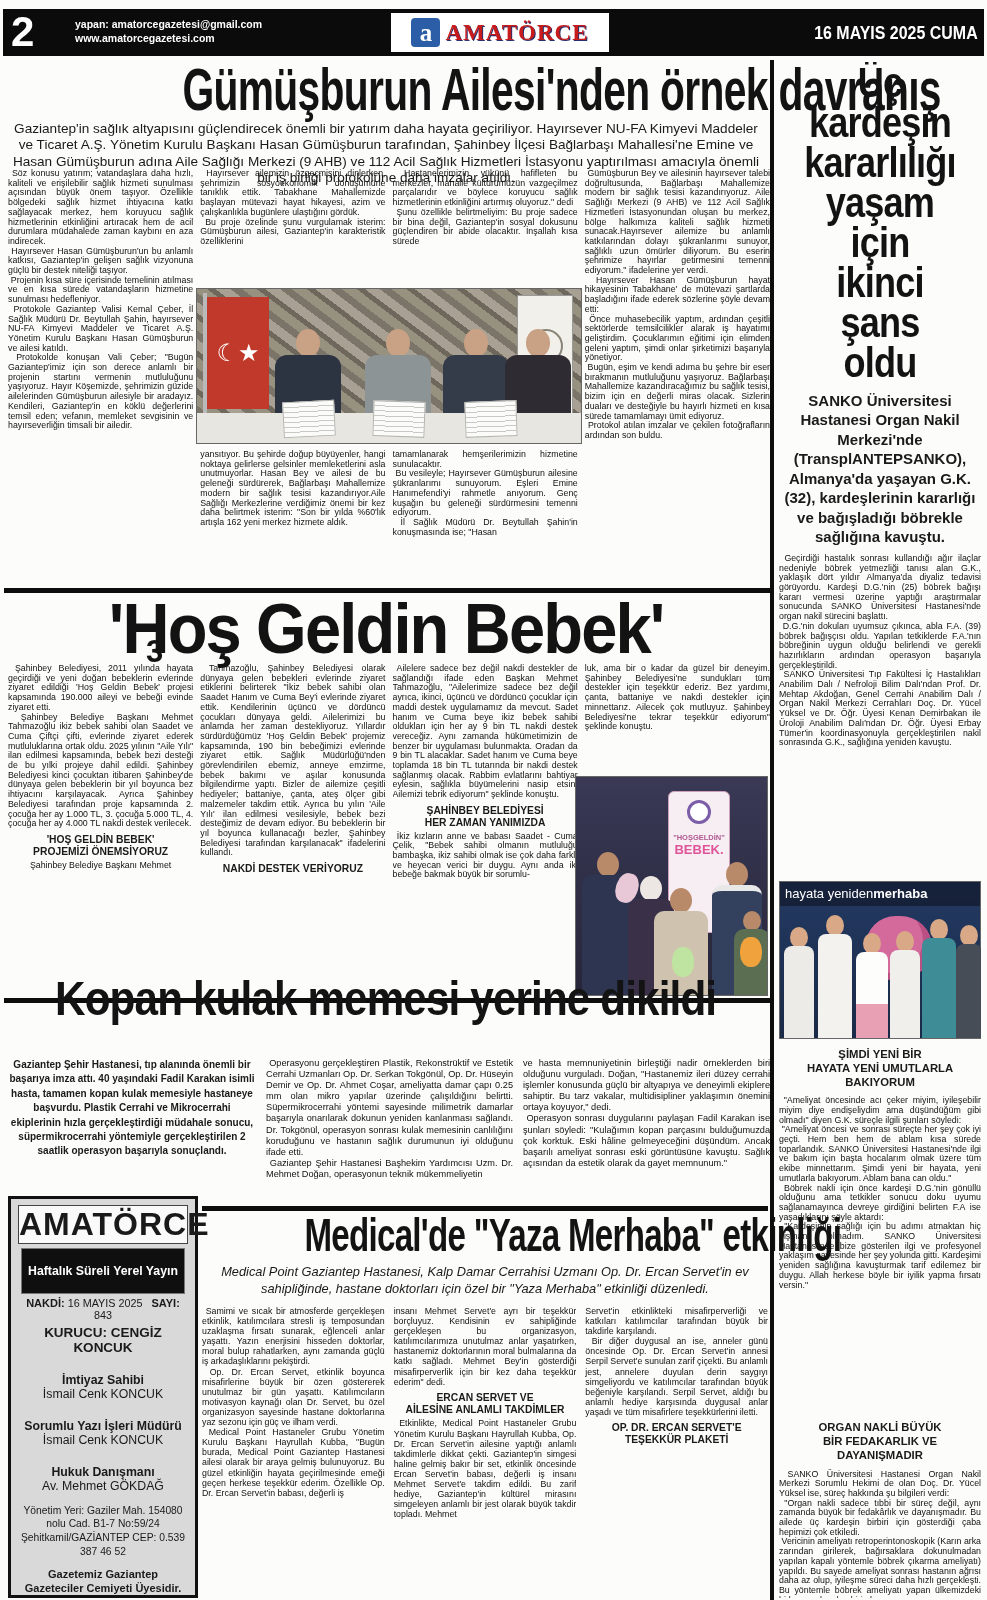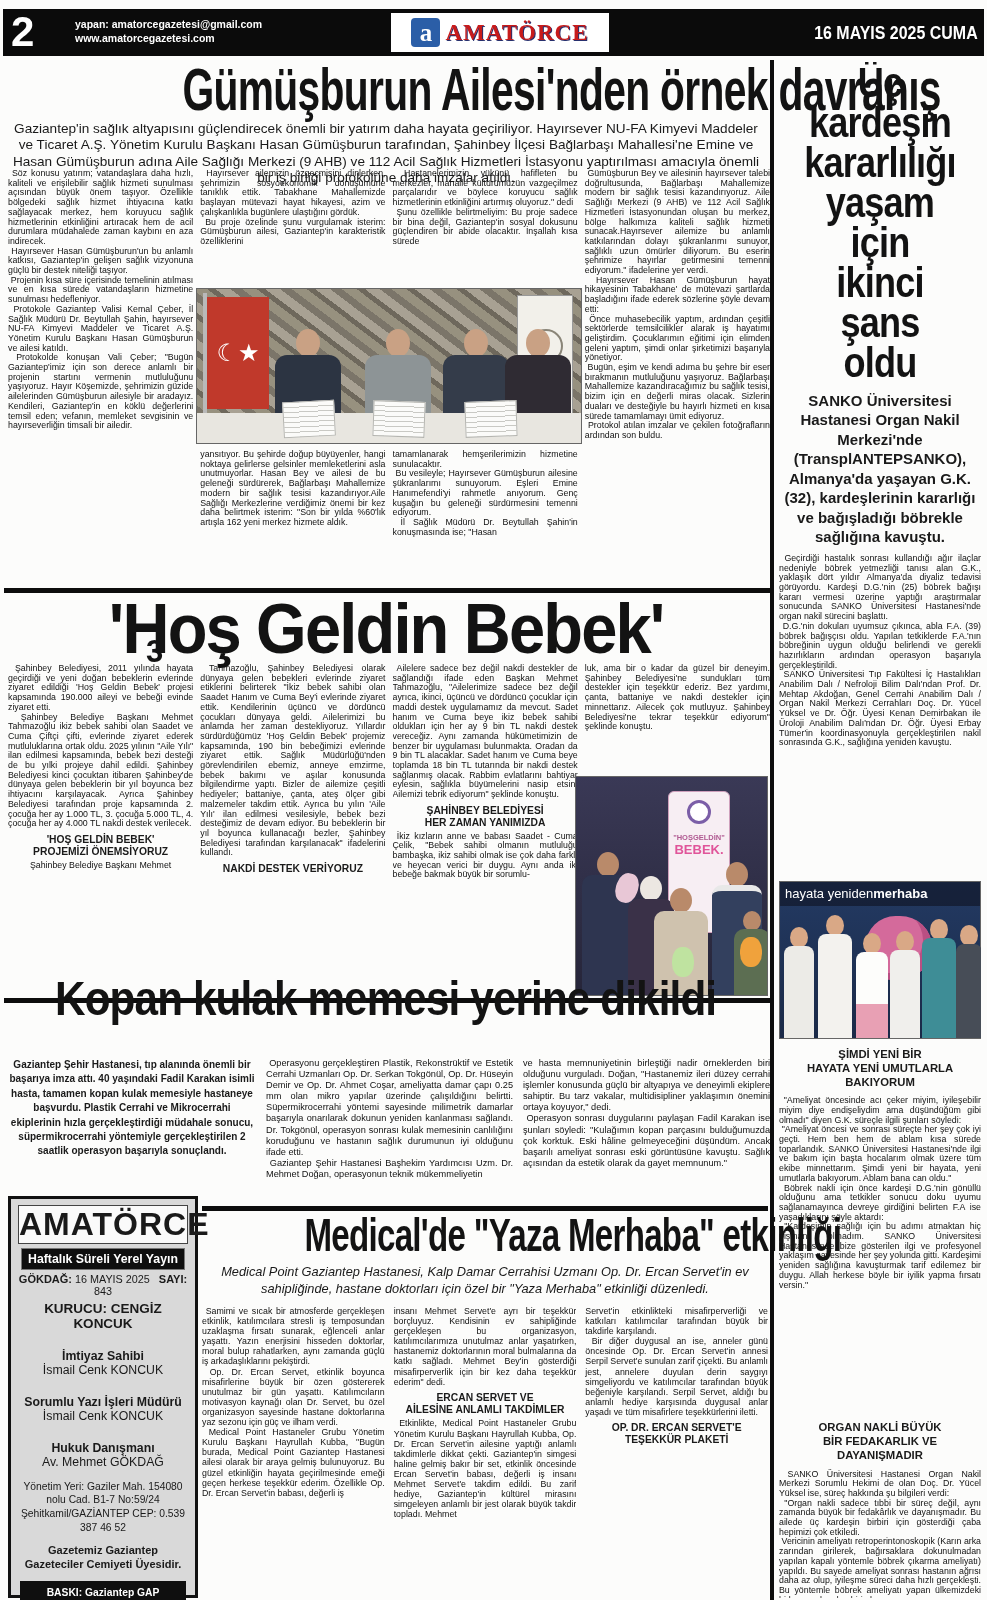--- a/index.html
+++ b/index.html
@@ -103,21 +103,21 @@
   .sb-h1 .hin { font-size:43px; line-height:.93; white-space:pre-line; transform:scaleX(.84); letter-spacing:-1px; }
   .sb-deck { font-size:15px; font-weight:bold; text-align:center; line-height:1.3; margin-top:9px; }
   .sb-body { font-size:8.8px; line-height:9.7px; text-align:justify; white-space:pre-line; color:#111; margin-top:7px; }
   .sb-sub { font-size:11.3px; font-weight:bold; text-align:center; line-height:1.25; margin-top:8px; white-space:pre-line; }
 
   
   .mast { position:absolute; left:8px; top:1196px; width:190px; height:402px; background:#d9d9d9;
           border:3px solid #111; text-align:center; padding:6px 7px; }
   .mast-title { font-size:32px; font-weight:800; letter-spacing:1px; background:#fafafa;
                 border:1px solid #444; line-height:1.15; }
-  .mast-tag { background:#0f0f0f; color:#fff; font-size:12.3px; font-weight:bold; padding:3px 2px;
+  .mast-tag { background:#0f0f0f; color:#fff; font-size:12.3px; font-weight:bold; padding:15px 2px;
               margin:5px 4px 4px; outline:1px solid #777; }
   .mast-meta { font-size:10.8px; margin:3px 0; }
   .mast-meta b { font-size:11px; }
   .mast-founder { font-size:13.5px; font-weight:800; margin:4px 0 2px; }
   .mast-role-label { font-size:12.3px; font-weight:800; margin-top:18px; }
   .mast-role-name { font-size:12.3px; }
   .mast-address { font-size:10.3px; margin-top:11px; line-height:1.32; }
   .mast-membership { font-size:11px; font-weight:bold; margin-top:9px; line-height:1.3; }
   .mast-print { background:#0f0f0f; color:#fff; font-size:10.3px; font-weight:bold;
                 padding:5px 3px; margin:9px 2px 0; line-height:1.4; }
@@ -279,21 +279,21 @@
     <div class="b3c">
       <div class="btxt">ve hasta memnuniyetinin birleştiği nadir örneklerden biri olduğunu vurguladı. Doğan, "Hastanemiz ileri düzey cerrahi işlemler konusunda güçlü bir altyapıya ve deneyimli ekiplere sahiptir. Bu tarz vakalar, multidisipliner yaklaşımın önemini ortaya koyuyor," dedi.
 &nbsp;Operasyon sonrası duygularını paylaşan Fadil Karakan ise şunları söyledi: "Kulağımın kopan parçasını bulduğumuzda çok korktuk. Eski hâline gelmeyeceğini düşündüm. Ancak başarılı ameliyat sonrası eski görüntüsüne kavuştu. Sağlık açısından da estetik olarak da gayet memnunum."</div>
     </div>
   </div>
 
   <aside class="mast">
     <div class="mast-title">AMATÖRCE</div>
     <div class="mast-tag">Haftalık Süreli Yerel Yayın</div>
     <div class="mast-meta">
-      <b>GÖKDAĞ:</b>
+      <b>NAKDİ:</b>
       <span>16 MAYIS 2025</span>&nbsp;&nbsp;
       <b>SAYI:</b>
       <span>843</span>
     </div>
     <div class="mast-founder">KURUCU: CENGİZ KONCUK</div>
     <div class="mast-role-label">İmtiyaz Sahibi</div>
     <div class="mast-role-name">İsmail Cenk KONCUK</div>
     <div class="mast-role-label">Sorumlu Yazı İşleri Müdürü</div>
     <div class="mast-role-name">İsmail Cenk KONCUK</div>
     <div class="mast-role-label">Hukuk Danışmanı</div>

